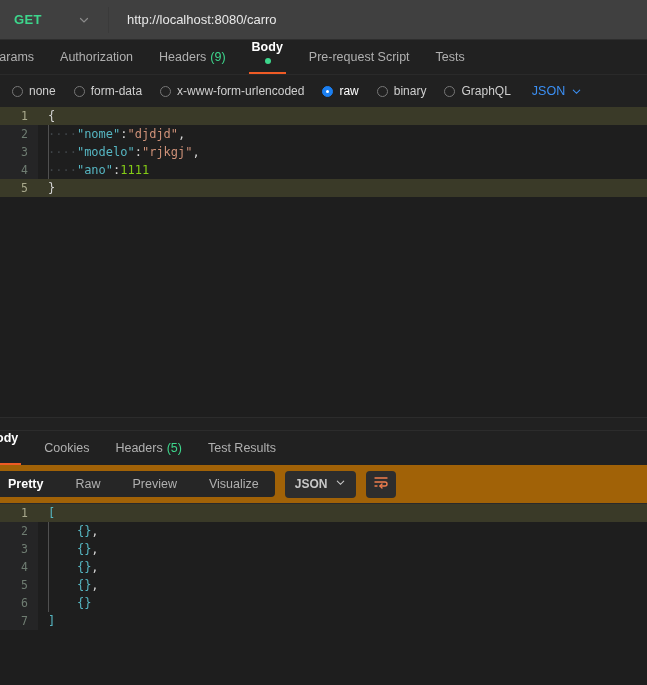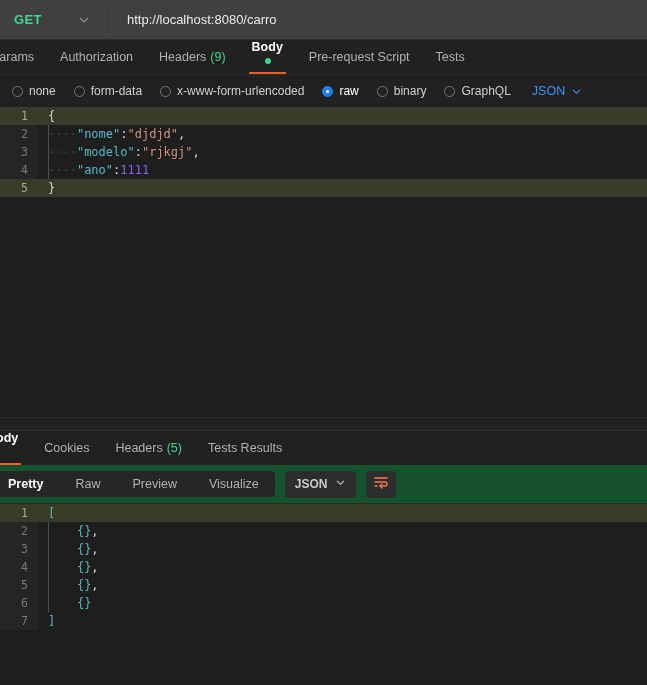--- a/index.html
+++ b/index.html
@@ -187,21 +187,21 @@
   }
   .indent-guide {
     position: absolute;
     left: 48px;
     width: 1px;
     background: #505050;
   }
   .tok-punct { color: #d4d4d4; }
   .tok-key   { color: #56b6c2; }
   .tok-str   { color: #ce9178; }
-  .tok-num   { color: #8b5cf6; }
+  .tok-num   { color: #84cc16; }
   .tok-dots  { color: #3f4448; }
   .tok-bracket { color: #56b6c2; }
 
   
   .pane-divider {
     height: 14px;
     background: #212121;
     border-top: 1px solid #2c2c2c;
     border-bottom: 1px solid #2c2c2c;
   }
@@ -211,21 +211,21 @@
     height: 34px;
     background: #212121;
     display: flex;
     align-items: stretch;
   }
   .resp-tabs .tab:first-child { margin-left: -13px; padding-left: 0; }
 
   
   .resp-toolbar {
     height: 38px;
-    background: #14532d;
+    background: #a16207;
     display: flex;
     align-items: center;
     padding-left: 0;
     gap: 4px;
   }
   .seg-group {
     display: flex;
     align-items: center;
     background: #262626;
     border-radius: 4px;
@@ -377,21 +377,21 @@
     <span>Body</span>
   </div>
   <div class="tab">
     <span>Cookies</span>
   </div>
   <div class="tab">
     <span>Headers</span>
     <span class="tab-count">(5)</span>
   </div>
   <div class="tab">
-    <span>Tests Results</span>
+    <span>Test Results</span>
   </div>
 </div>
 
 <div class="resp-toolbar">
   <div class="seg-group">
     <div class="seg active">Pretty</div>
     <div class="seg">Raw</div>
     <div class="seg">Preview</div>
     <div class="seg">Visualize</div>
   </div>

